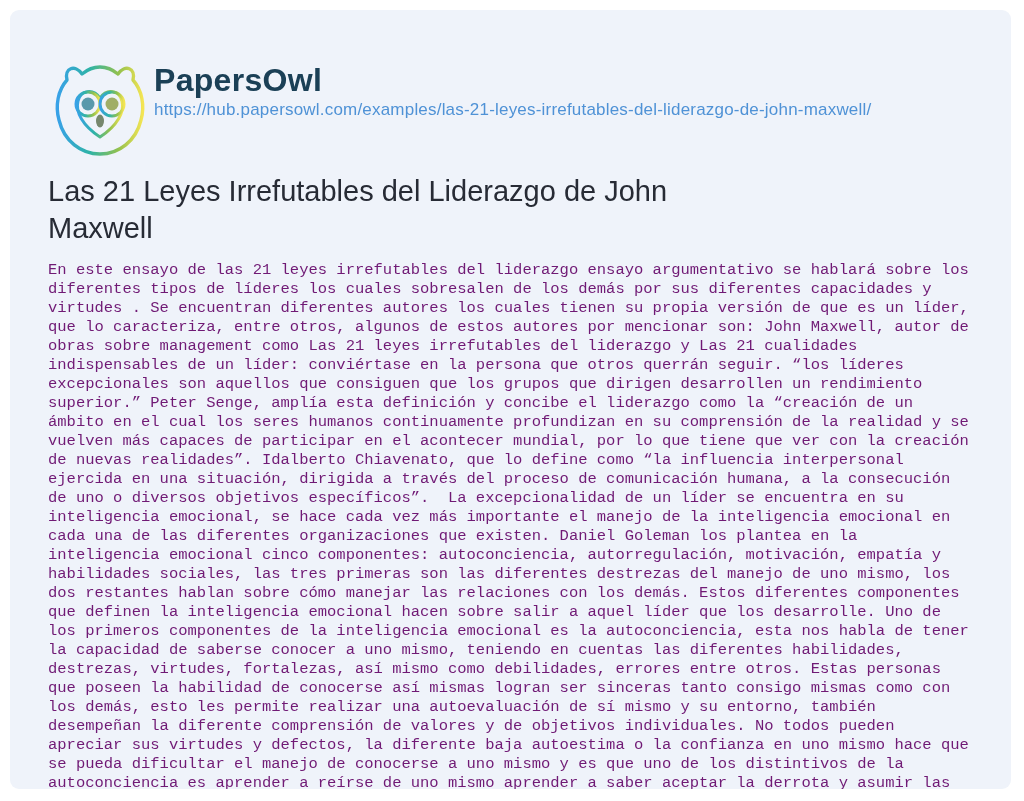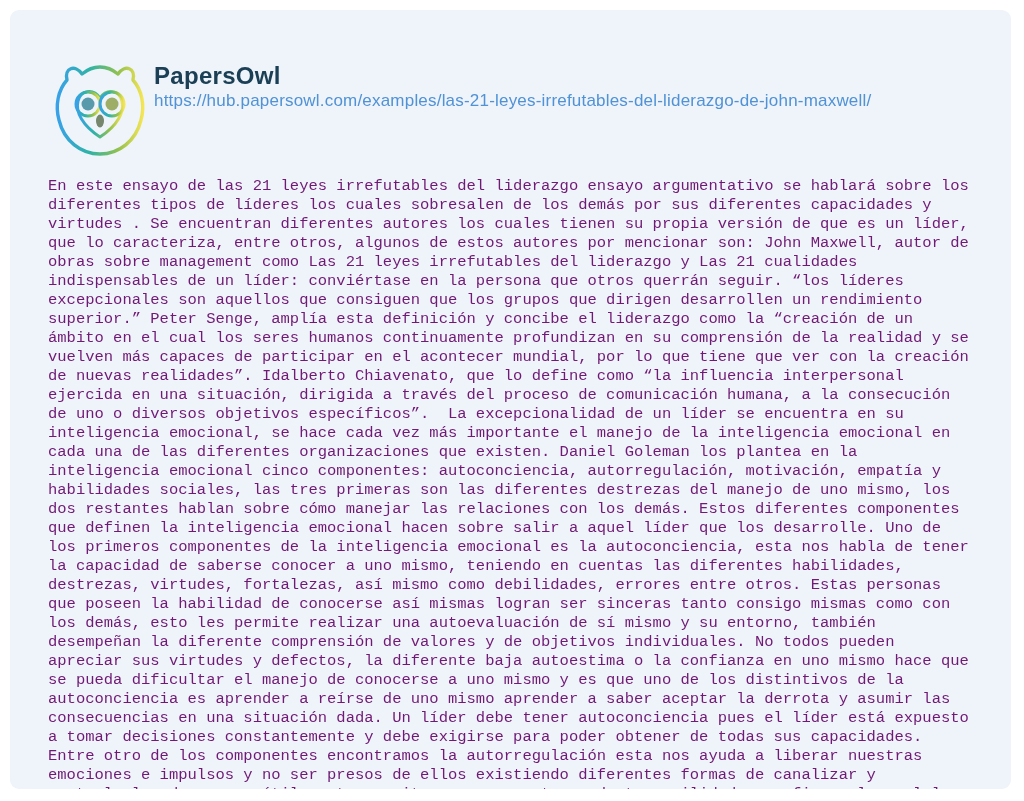--- a/index.html
+++ b/index.html
@@ -20,21 +20,21 @@
     box-sizing: border-box;
     background: #eff3fa;
     border-radius: 9px;
     padding: 47px 34px 0 38px;
     overflow: hidden;
   }
   .header { display: flex; align-items: flex-start; gap: 2px; }
   .logo-box svg { width: 104px; height: 106px; display: block; }
   .header-text { padding-top: 5px; }
   .brand {
-    font-size: 24px;
+    font-size: 32px;
     font-weight: bold;
     letter-spacing: 0.3px;
     color: #1b4056;
   }
   .url {
     margin-top: 1px;
     font-size: 17px;
     color: #4f92d6;
     letter-spacing: 0.2px;
   }
@@ -86,17 +86,18 @@
 
           <ellipse cx="52" cy="64" rx="4" ry="6.5" fill="#76876d"></ellipse>
         </svg>
       </div>
       <div class="header-text">
         <div class="brand">PapersOwl</div>
         <div class="url">https://hub.papersowl.com/examples/las-21-leyes-irrefutables-del-liderazgo-de-john-maxwell/</div>
       </div>
     </header>
 
+    <h1 class="title">Las 21 Leyes Irrefutables del Liderazgo de John Maxwell</h1>
 
     <p class="body-text">En este ensayo de las 21 leyes irrefutables del liderazgo ensayo argumentativo se hablará sobre los diferentes tipos de líderes los cuales sobresalen de los demás por sus diferentes capacidades y virtudes . Se encuentran diferentes autores los cuales tienen su propia versión de que es un líder, que lo caracteriza, entre otros, algunos de estos autores por mencionar son: John Maxwell, autor de obras sobre management como Las 21 leyes irrefutables del liderazgo y Las 21 cualidades indispensables de un líder: conviértase en la persona que otros querrán seguir. “los líderes excepcionales son aquellos que consiguen que los grupos que dirigen desarrollen un rendimiento superior.” Peter Senge, amplía esta definición y concibe el liderazgo como la “creación de un ámbito en el cual los seres humanos continuamente profundizan en su comprensión de la realidad y se vuelven más capaces de participar en el acontecer mundial, por lo que tiene que ver con la creación de nuevas realidades”. Idalberto Chiavenato, que lo define como “la influencia interpersonal ejercida en una situación, dirigida a través del proceso de comunicación humana, a la consecución de uno o diversos objetivos específicos”.  La excepcionalidad de un líder se encuentra en su inteligencia emocional, se hace cada vez más importante el manejo de la inteligencia emocional en cada una de las diferentes organizaciones que existen. Daniel Goleman los plantea en la inteligencia emocional cinco componentes: autoconciencia, autorregulación, motivación, empatía y habilidades sociales, las tres primeras son las diferentes destrezas del manejo de uno mismo, los dos restantes hablan sobre cómo manejar las relaciones con los demás. Estos diferentes componentes que definen la inteligencia emocional hacen sobre salir a aquel líder que los desarrolle. Uno de los primeros componentes de la inteligencia emocional es la autoconciencia, esta nos habla de tener la capacidad de saberse conocer a uno mismo, teniendo en cuentas las diferentes habilidades, destrezas, virtudes, fortalezas, así mismo como debilidades, errores entre otros. Estas personas que poseen la habilidad de conocerse así mismas logran ser sinceras tanto consigo mismas como con los demás, esto les permite realizar una autoevaluación de sí mismo y su entorno, también desempeñan la diferente comprensión de valores y de objetivos individuales. No todos pueden apreciar sus virtudes y defectos, la diferente baja autoestima o la confianza en uno mismo hace que se pueda dificultar el manejo de conocerse a uno mismo y es que uno de los distintivos de la autoconciencia es aprender a reírse de uno mismo aprender a saber aceptar la derrota y asumir las consecuencias en una situación dada. Un líder debe tener autoconciencia pues el líder está expuesto a tomar decisiones constantemente y debe exigirse para poder obtener de todas sus capacidades. Entre otro de los componentes encontramos la autorregulación esta nos ayuda a liberar nuestras emociones e impulsos y no ser presos de ellos existiendo diferentes formas de canalizar y controlarlos de manera útil, esto permite crear un entorno de tranquilidad y confianza lo cual le permite al líder tener una mejor integridad y poder encajar y lograr un mejor trabajo organizacional. La autorregulación tiene la capacidad de controlar aquellos deseos o decisiones impulsivas que nos llevan a situaciones indeseadas o críticas. La motivación esta</p>
 
   </div>
 </div>
 
 </body></html>

